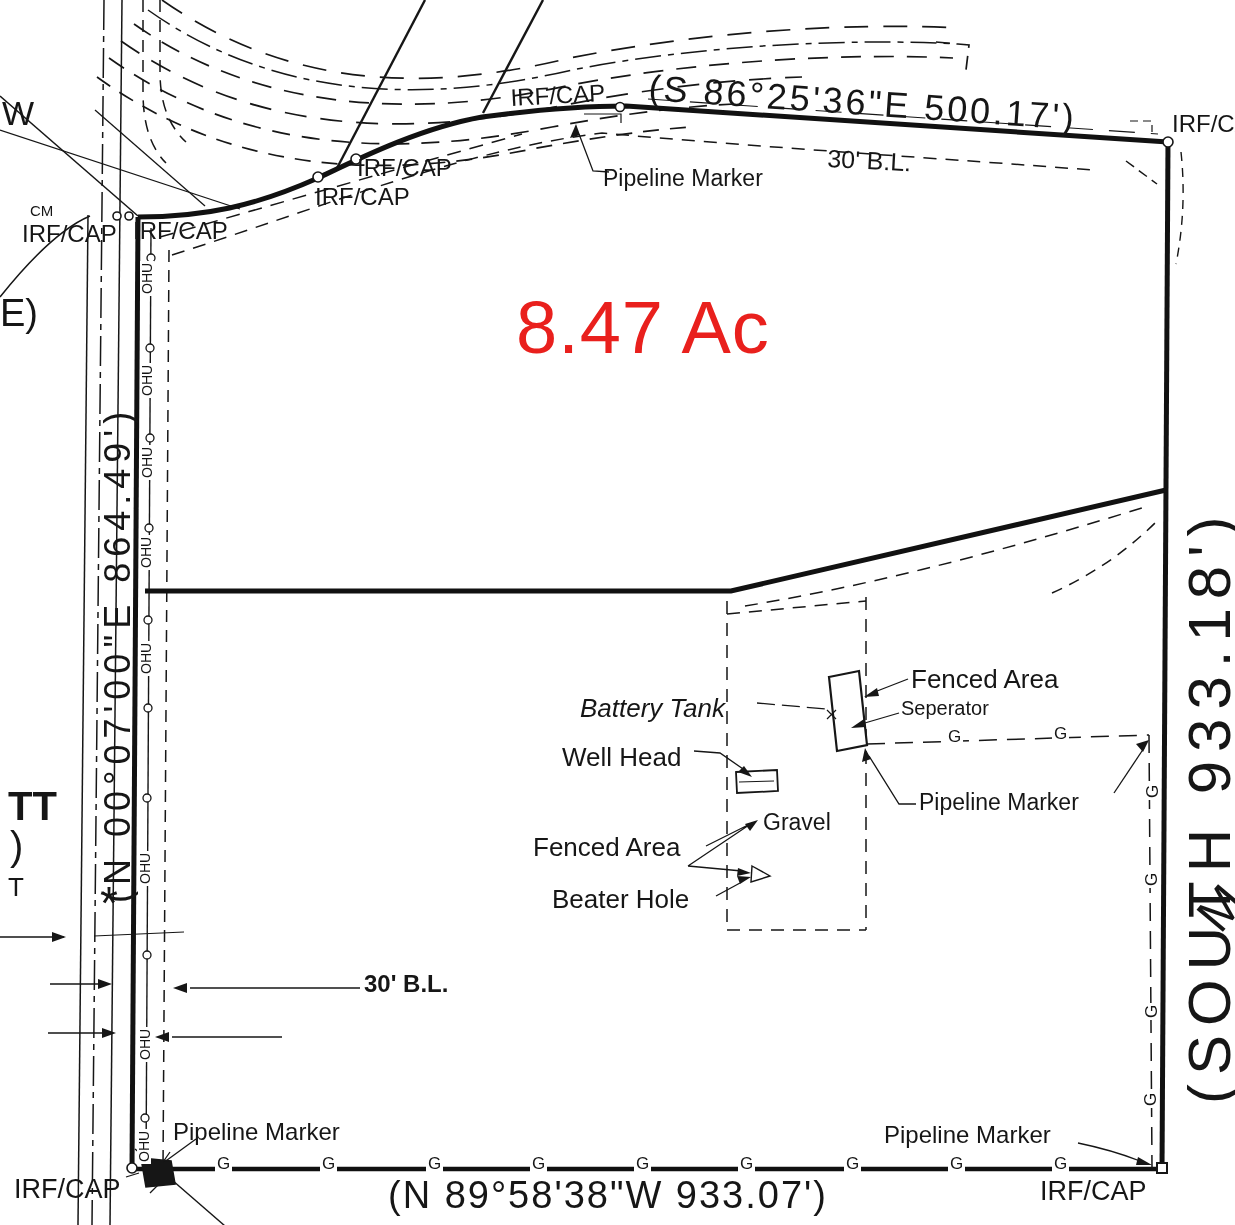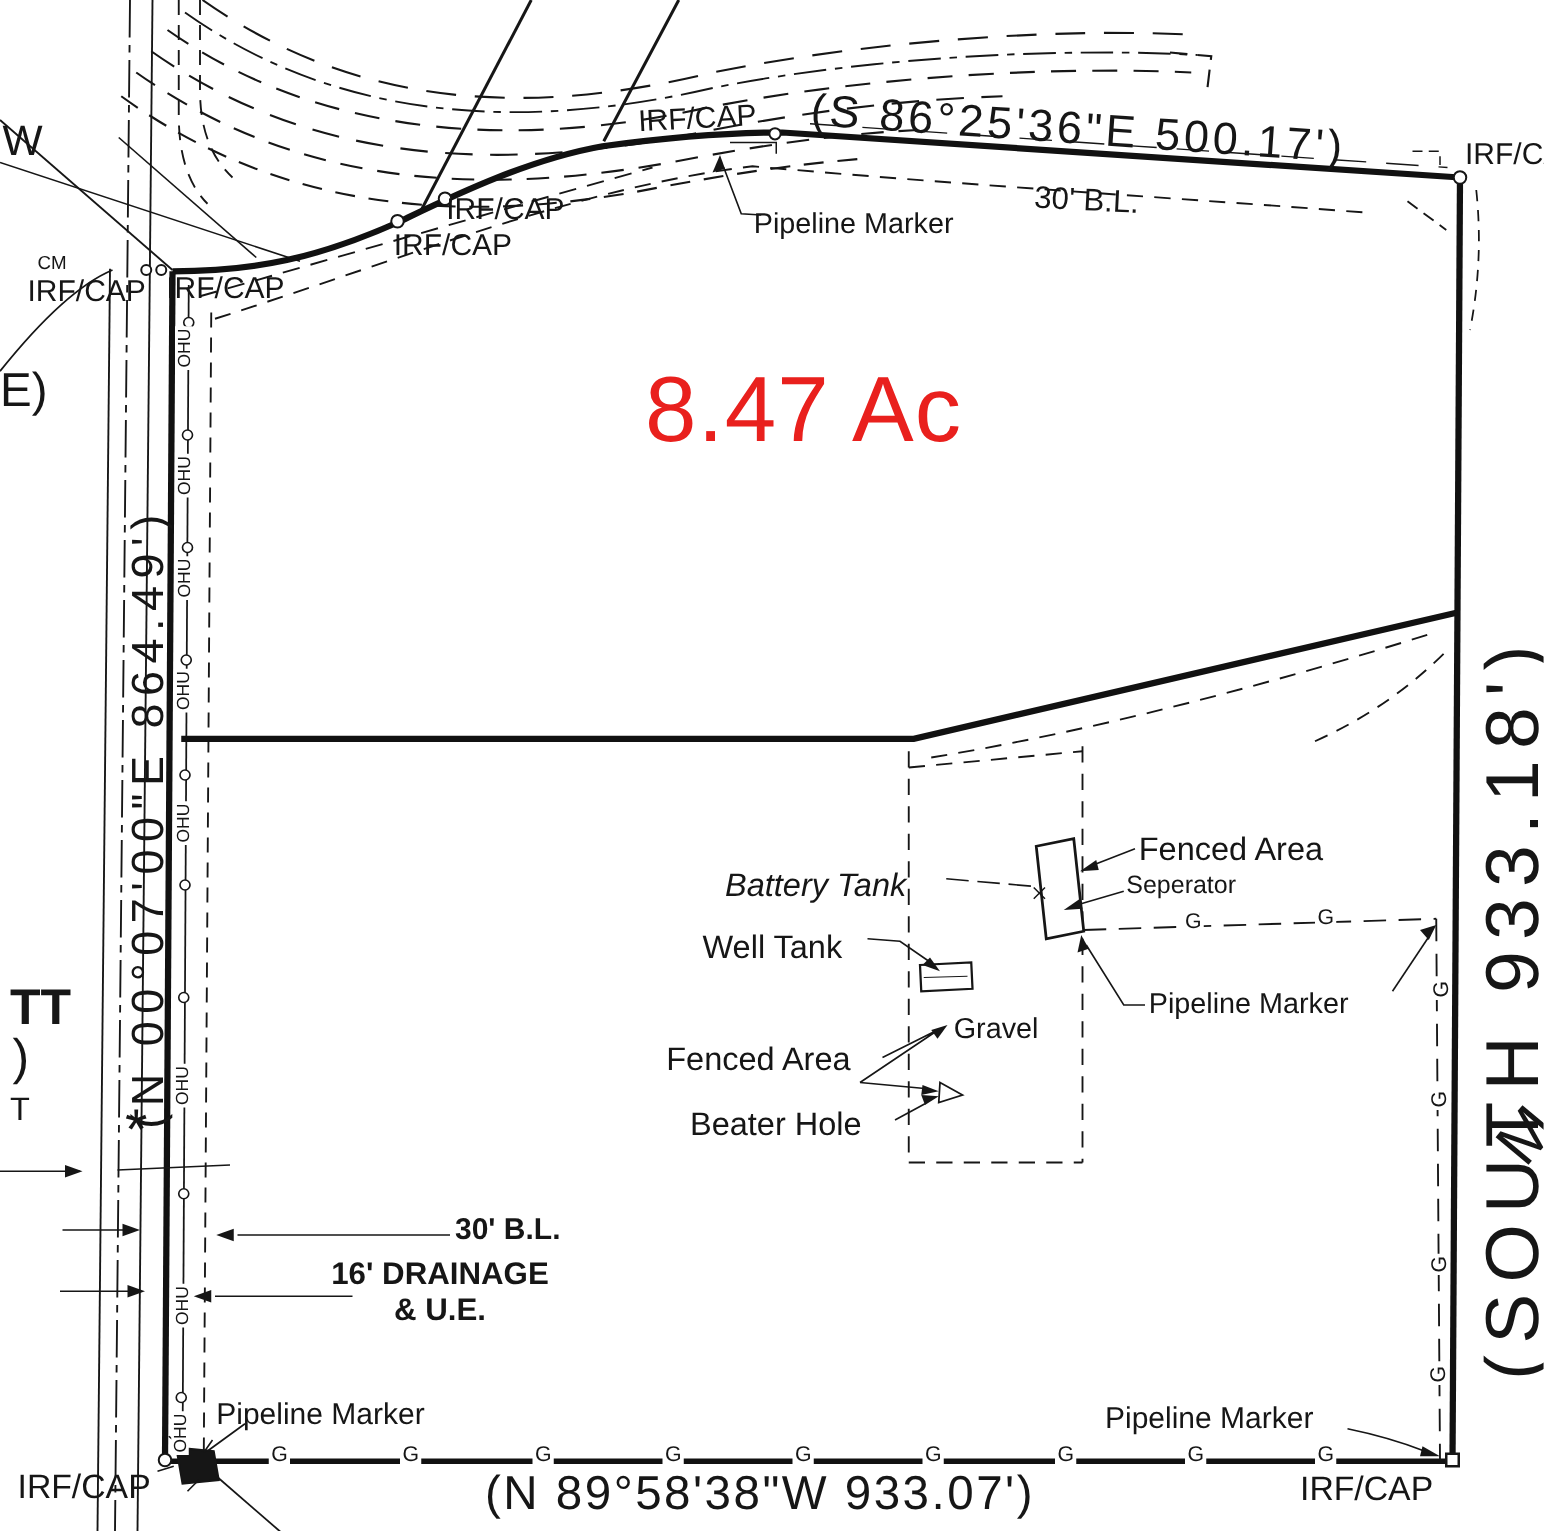--- a/index.html
+++ b/index.html
@@ -184,27 +184,25 @@
 
 <div class="lbl red" style="left:516px;top:291px;font-size:74px;text-align:center;">8.47 Ac</div>
 
 <div class="lbl" style="left:603px;top:167px;font-size:23px;">Pipeline Marker</div>
 <div class="lbl" style="left:919px;top:791px;font-size:23px;">Pipeline Marker</div>
 <div class="lbl" style="left:173px;top:1120px;font-size:24px;">Pipeline Marker</div>
 <div class="lbl" style="left:884px;top:1123px;font-size:24px;">Pipeline Marker</div>
 
 <div class="lbl" style="left:828px;top:146px;font-size:25px;transform:rotate(3deg);transform-origin:0 0;">30' B.L.</div>
 <div class="lbl bold" style="left:364px;top:972px;font-size:24px;">30' B.L.</div>
-<div class="lbl bold center" style="left:252px;top:1005px;font-size:25px;width:200px;line-height:1.15;">16' DRAINAGE
-&amp; U.E.</div>
 
 <div class="lbl" style="left:580px;top:695px;font-size:26px;font-style:italic;">Battery Tank</div>
 <div class="lbl" style="left:911px;top:666px;font-size:26px;">Fenced Area</div>
 <div class="lbl" style="left:901px;top:698px;font-size:20px;">Seperator</div>
-<div class="lbl" style="left:562px;top:744px;font-size:26px;">Well Tank</div>
+<div class="lbl" style="left:562px;top:744px;font-size:26px;">Well Head</div>
 <div class="lbl" style="left:763px;top:811px;font-size:23px;">Gravel</div>
 <div class="lbl" style="left:533px;top:834px;font-size:26px;">Fenced Area</div>
 <div class="lbl" style="left:552px;top:886px;font-size:26px;">Beater Hole</div>
 
 <div class="lbl rot bg" style="left:140px;top:296px;font-size:14px;">OHU</div>
 <div class="lbl rot bg" style="left:140px;top:398px;font-size:14px;">OHU</div>
 <div class="lbl rot bg" style="left:140px;top:480px;font-size:14px;">OHU</div>
 <div class="lbl rot bg" style="left:139px;top:570px;font-size:14px;">OHU</div>
 <div class="lbl rot bg" style="left:139px;top:676px;font-size:14px;">OHU</div>
 <div class="lbl rot bg" style="left:138px;top:886px;font-size:14px;">OHU</div>

